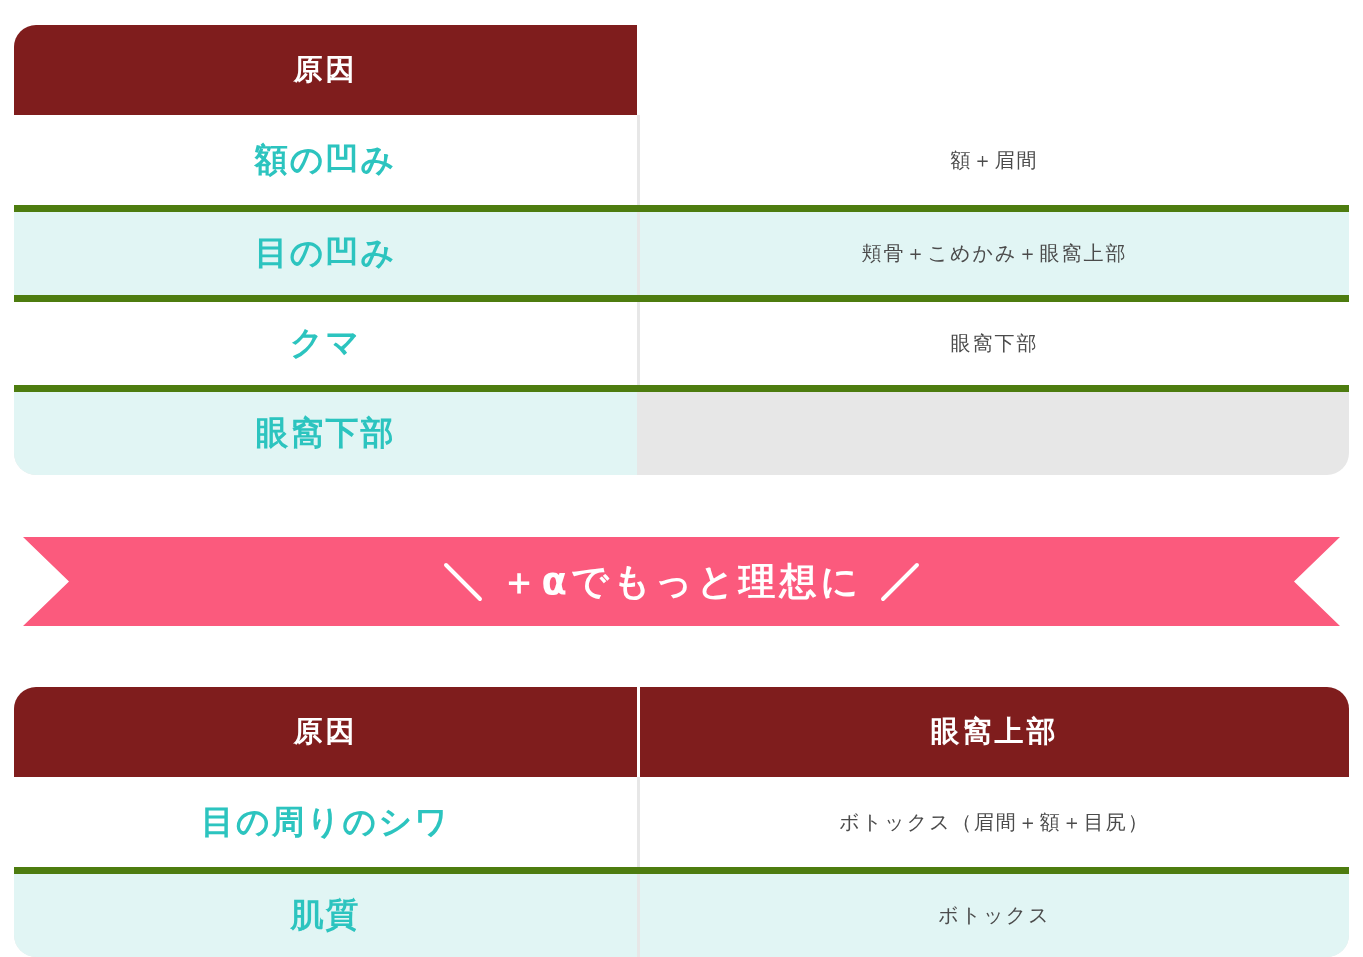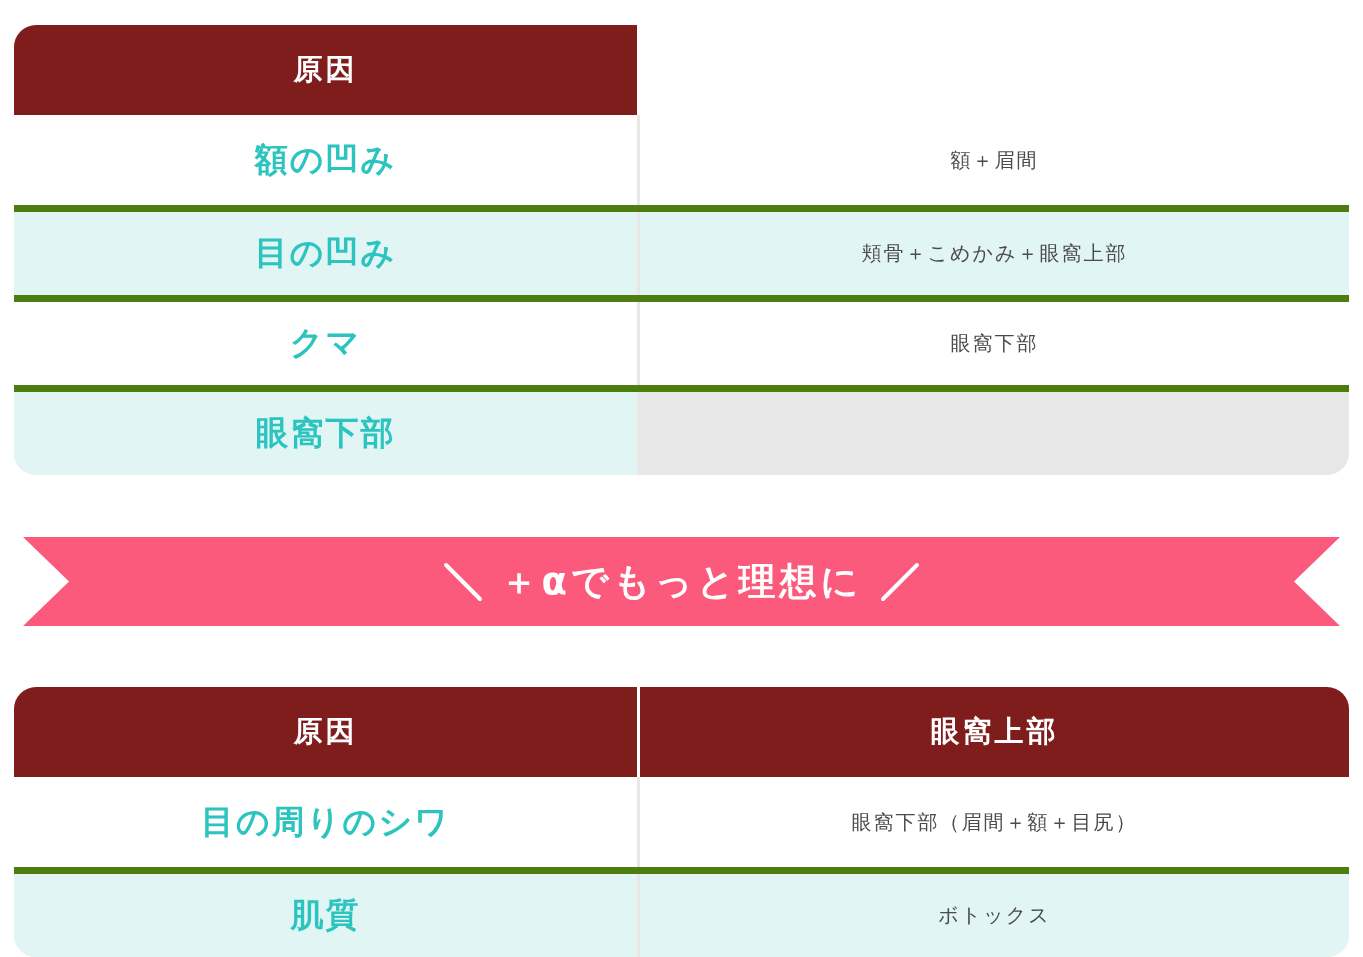--- a/index.html
+++ b/index.html
@@ -121,21 +121,21 @@
     </div>
   </div>
 
   <section class="tbl">
     <div class="trow header">
       <div class="cell head">原因</div>
       <div class="cell head">眼窩上部</div>
     </div>
     <div class="trow body row-white">
       <div class="cell bodycell cause">目の周りのシワ</div>
-      <div class="cell bodycell val">眼窩下部（眉間＋額＋目尻）</div>
+      <div class="cell bodycell val">ボトックス（眉間＋額＋目尻）</div>
     </div>
     <div class="trow body row-tint">
       <div class="cell bodycell cause">肌質</div>
       <div class="cell bodycell val">ボトックス</div>
     </div>
   </section>
 
 </div>
 
 </body></html>

